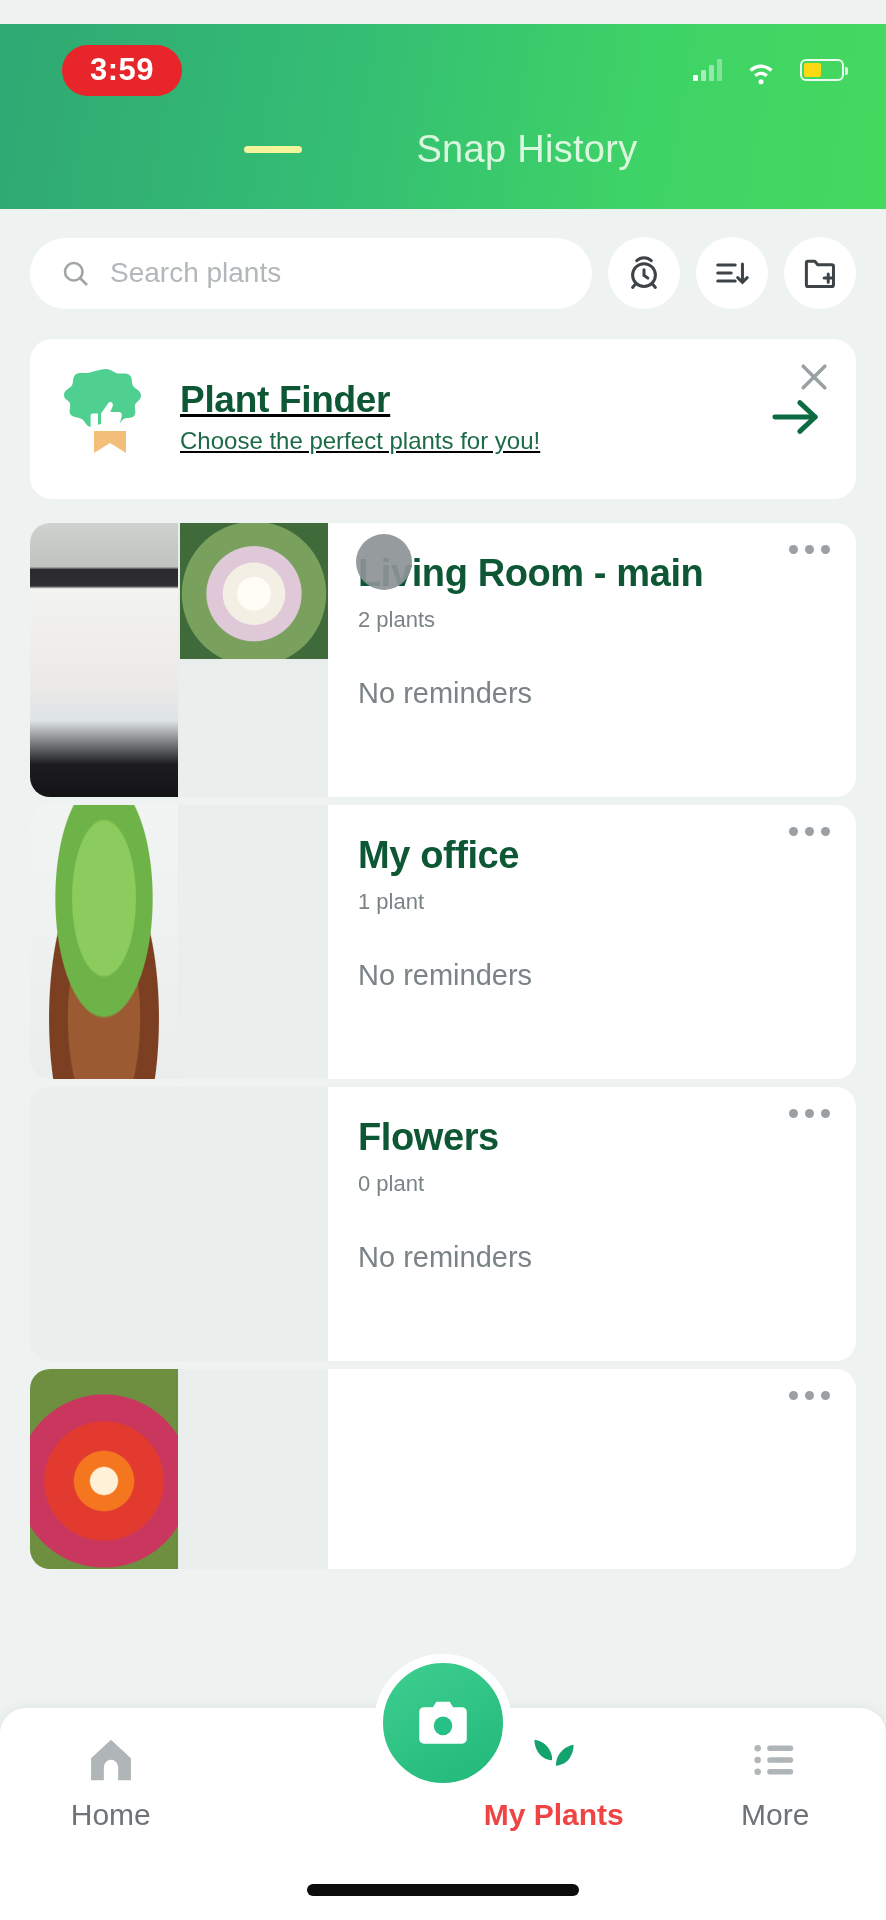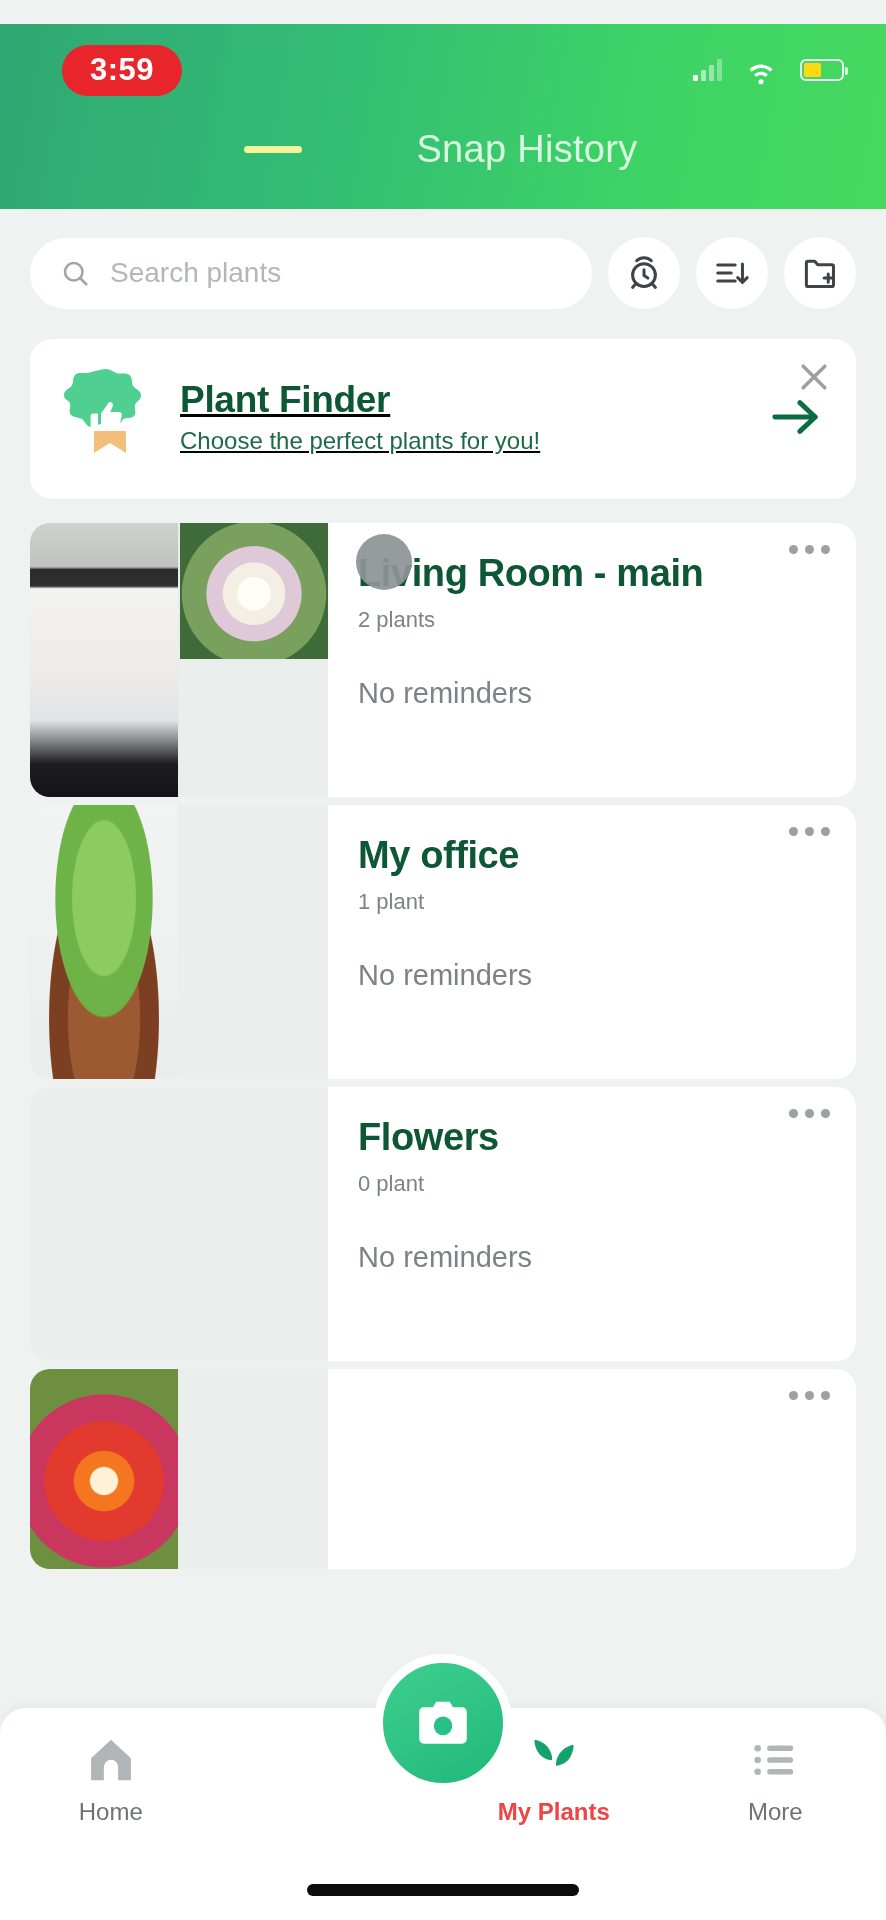--- a/index.html
+++ b/index.html
@@ -139,21 +139,21 @@
   .bottom-nav {
     position:absolute; left:0; right:0; bottom:0; height:212px;
     background:#ffffff; border-top-left-radius:26px; border-top-right-radius:26px;
     display:flex; align-items:flex-start; padding-top:26px;
     box-shadow:0 -2px 12px rgba(0,0,0,.05);
   }
   .nav-item {
     flex:1; display:flex; flex-direction:column; align-items:center; gap:12px;
   }
   .nav-icon { width:52px;height:52px; color:#b0b5b8; display:block; }
-  .nav-label { font-size:24px; color:#6d7376; }
+  .nav-label { font-size:30px; color:#6d7376; }
   .nav-item.active .nav-icon { color:#14a36d; }
   .nav-item.active .nav-label { color:#ef4444;font-weight:bold; }
   .nav-spacer { flex:1; }
   .fab {
     position:absolute; left:50%; transform:translateX(-50%);
     bottom:128px; width:138px;height:138px;border-radius:50%;
     background:linear-gradient(150deg,#3ecf90,#21b87a);
     display:flex;align-items:center;justify-content:center;
     border:9px solid #ffffff; z-index:20;
   }

